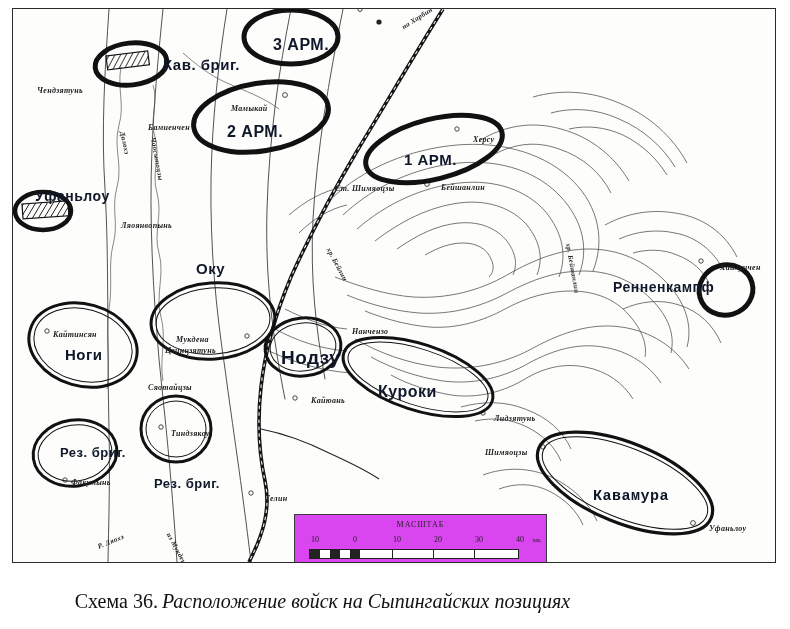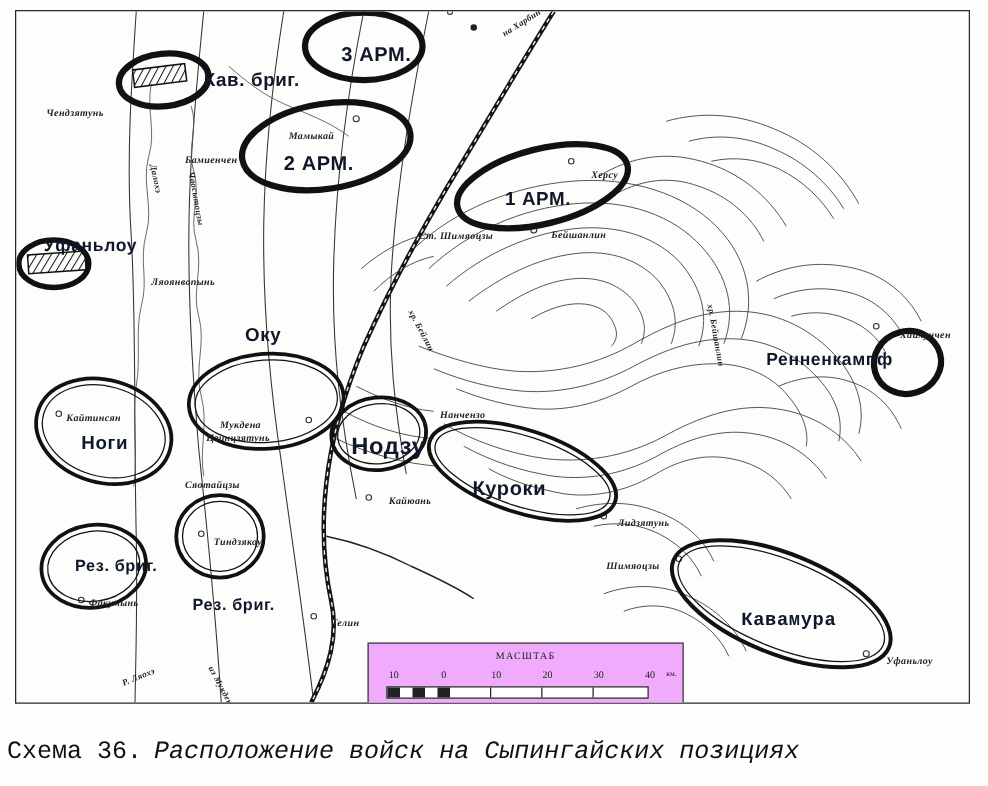--- a/index.html
+++ b/index.html
@@ -30,21 +30,21 @@
   .place{
     font-family:"Liberation Serif", serif;
     font-style:italic;font-weight:bold;color:#222;
     letter-spacing:.3px;
   }
   .rot{transform-origin:left top;}
 
   
   #scalebox{
     position:absolute;left:281px;top:505px;width:251px;height:51px;
-    border:1px solid #3a3a3a;background:#f0abfc;
+    border:1px solid #3a3a3a;background:#d946ef;
   }
   #scaletitle{
     position:absolute;left:0;top:5px;width:100%;text-align:center;
     font-family:"Liberation Serif", serif;font-size:8px;
     letter-spacing:1px;color:#222;
   }
   #scaleticks{position:absolute;left:14px;top:20px;width:222px;height:12px;}
   .sticknum{
     position:absolute;top:0;font-family:"Liberation Serif", serif;
     font-size:8px;color:#222;transform:translateX(-50%);
@@ -56,21 +56,21 @@
   #scalerule{
     position:absolute;left:14px;top:34px;width:208px;height:8px;
     border:1px solid #222;background:#fff;
   }
   .segfill{position:absolute;top:0;height:100%;background:#222;}
   .segdiv{position:absolute;top:0;width:1px;height:100%;background:#222;}
 
   
   #caption{
     position:absolute;left:0;top:590px;width:645px;text-align:center;
-    font-family:Liberation Mono, monospace;color:#111;
+    font-family:Liberation Serif, serif;color:#111;
   }
   #caption .cap-num{font-size:20px;}
   #caption .cap-txt{font-size:20px;font-style:italic;}
 </style>
 </head>
 <body>
 
 <div id="page">
 
   <div id="map-frame">

